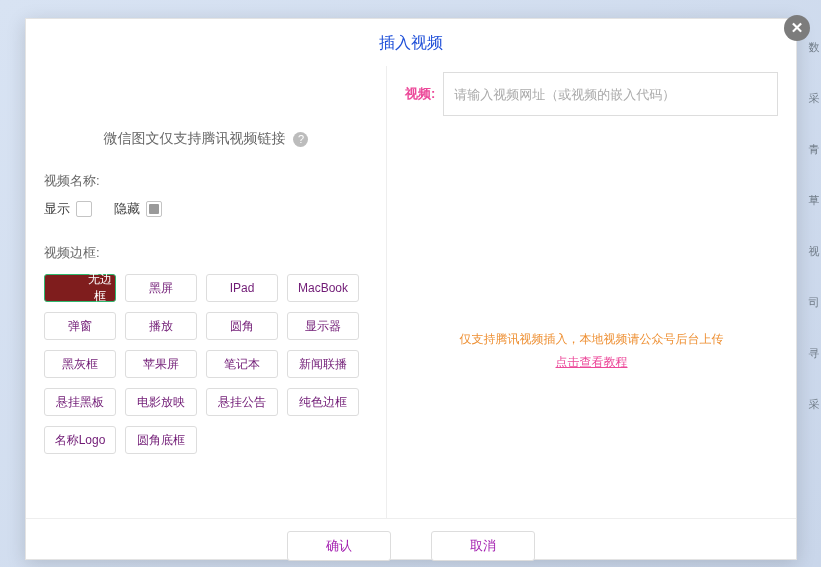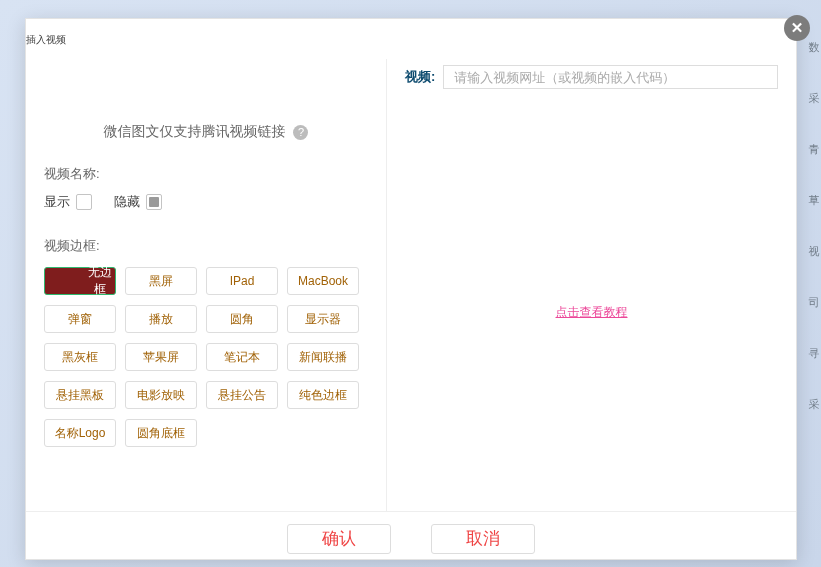--- a/index.html
+++ b/index.html
@@ -9,21 +9,21 @@
       width: 821px; height: 567px;
       position: relative; overflow: hidden;
     }
     .bg-noise { position: absolute; inset: 0; background: linear-gradient(135deg,#d8e3f3,#c9d6ea); }
     .modal {
       position: absolute; left: 25px; top: 18px;
       width: 772px; height: 542px;
       background: #fff; border: 1px solid #e3e3e3;
       box-shadow: 0 4px 18px rgba(0,0,0,.15);
     }
-    .modal-header { padding: 14px 0 12px; color: #404040; font-size: 10px; }
+    .modal-header { text-align: center; padding: 14px 0 12px; color: #1d4ed8; font-size: 16px; }
     .close-btn {
       position: absolute; top: -4px; right: -14px;
       width: 26px; height: 26px; border-radius: 50%;
       background: #7c7c7c; color: #fff; display: flex; align-items: center; justify-content: center;
       cursor: pointer; font-size: 15px; font-weight: bold;
     }
     .modal-body { display: flex; height: 452px; }
     .left { width: 360px; padding: 0 18px; }
     .right { flex: 1; border-left: 1px solid #eee; padding: 0 18px; position: relative; }
     .wechat-tip {
@@ -45,43 +45,43 @@
       display: inline-block;
     }
     .chk.filled::after {
       content: ""; display: block; width: 10px; height: 10px;
       margin: 2px; background: #9a9a9a; border-radius: 1px;
     }
     .border-section .section-label { margin-bottom: 12px; }
     .border-grid { display: flex; flex-wrap: wrap; gap: 10px 9px; }
     .border-btn {
       width: 72px; height: 28px; border: 1px solid #ddd; border-radius: 3px;
-      background: #fff; color: #a16207; font-size: 12px; cursor: pointer;
+      background: #fff; color: #701a75; font-size: 12px; cursor: pointer;
       display: flex; align-items: center; justify-content: center;
     }
     .border-btn.active { background: #7f1d1d; border-color: #2fb86f; color: #fff; padding-left: 40px; }
     .video-row { display: flex; align-items: center; gap: 8px; padding-top: 6px; }
-    .video-label { color: #0c4a6e; font-size: 13px; font-weight: bold; }
+    .video-label { color: #ec4899; font-size: 13px; font-weight: bold; }
     .video-input {
-      flex: 1; height: 24px; border: 1px solid #ddd; padding: 0 10px;
+      flex: 1; height: 44px; border: 1px solid #ddd; padding: 0 10px;
       font-size: 13px; color: #333; outline: none;
     }
     .video-input::placeholder { color: #aaa; }
     .support-msg {
       color: #ee9034; font-size: 12px; text-align: center;
       margin-top: 212px; line-height: 1.9;
     }
     .support-link { color: #ec4899; text-decoration: underline; cursor: pointer; }
     .modal-footer {
       height: 54px; border-top: 1px solid #eee;
       display: flex; align-items: center; justify-content: center; gap: 40px;
     }
     .foot-btn {
       width: 104px; height: 30px; border: 1px solid #ddd; border-radius: 3px;
-      background: #fff; color: #ef4444; font-size: 17px; cursor: pointer;
+      background: #fff; color: #a21caf; font-size: 13px; cursor: pointer;
     }
     .side-tabs { position: absolute; right: 0; top: 40px; display: flex; flex-direction: column; gap: 36px; }
     .side-tab { width: 14px; color: #707c88; font-size: 11px; text-align: center; }
   </style>
 </head>
 <body>
 
 <div class="bg-noise"></div>
 
 <div class="side-tabs">
@@ -144,20 +144,21 @@
           </div>
       </div>
     </div>
 
     <div class="right">
       <div class="video-row">
         <span class="video-label">视频:</span>
         <input class="video-input" type="text" placeholder="请输入视频网址（或视频的嵌入代码）" style="">
       </div>
       <div class="support-msg">
+        <div>仅支持腾讯视频插入，本地视频请公众号后台上传</div>
         <span class="support-link">点击查看教程</span>
       </div>
     </div>
   </div>
 
   <div class="modal-footer">
     <button class="foot-btn">确认</button>
     <button class="foot-btn">取消</button>
   </div>
 </div>

